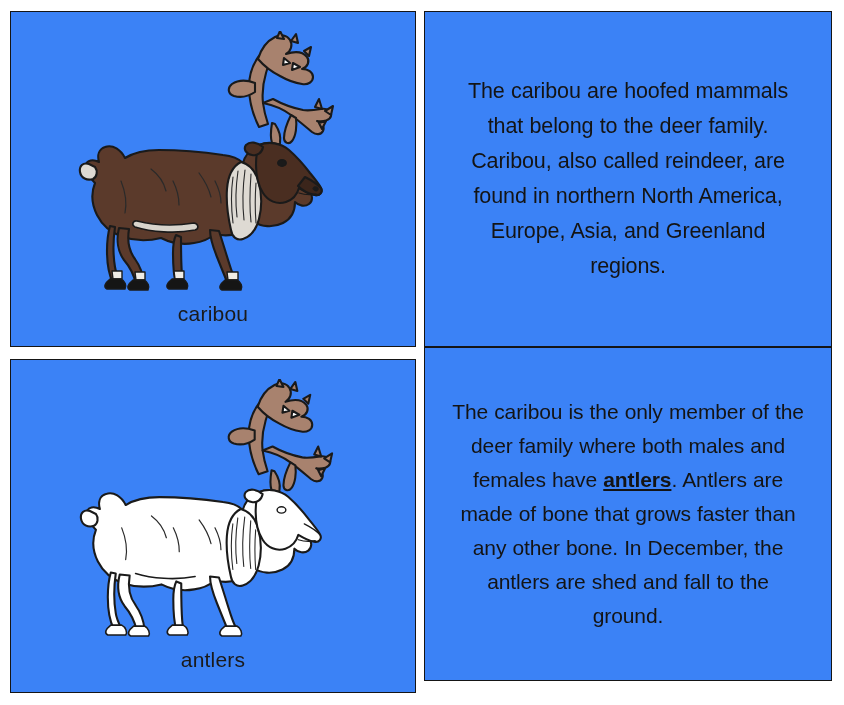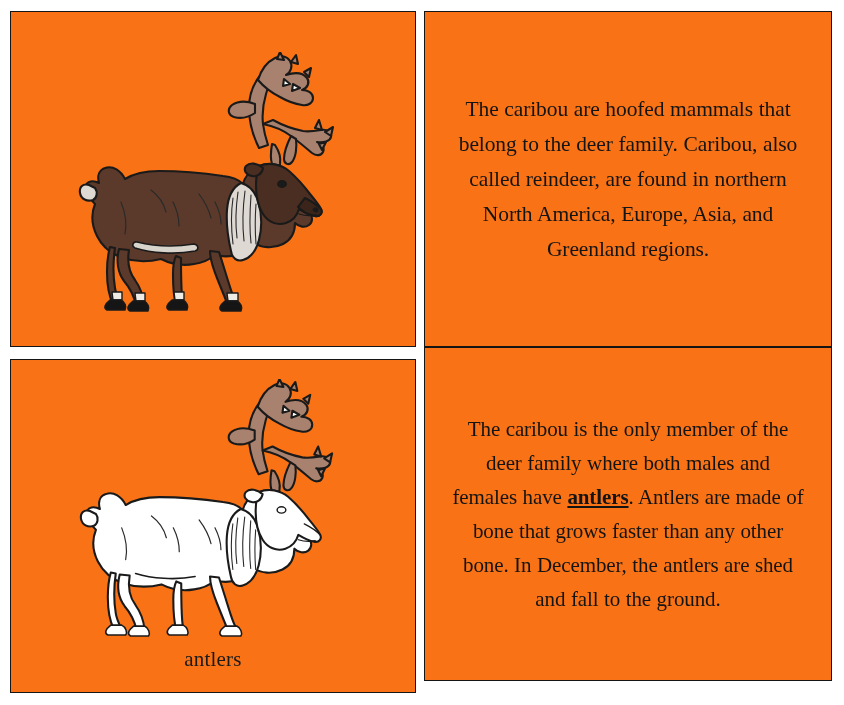--- a/index.html
+++ b/index.html
@@ -15,24 +15,23 @@
     color: #1a1a1a;
   }
   .sheet {
     position: relative;
     width: 844px;
     height: 705px;
     background: #ffffff;
   }
   .card {
     position: absolute;
-    background: #f97316;
+    background: #3b82f6;
     border: 1.6px solid #151515;
     box-sizing: border-box;
-    font-family: Liberation Serif, serif;
   }
   
   .card-pic-1  { left: 10px;  top: 11px;  width: 406px; height: 336px; }
   .card-text-1 { left: 424px; top: 11px;  width: 408px; height: 336px; }
   .card-pic-2  { left: 10px;  top: 359px; width: 406px; height: 334px; }
   .card-text-2 { left: 424px; top: 347px; width: 408px; height: 334px; }
 
   
   .pic-inner {
     position: relative;
@@ -220,20 +219,21 @@
 
             <g fill="#151515" stroke-width="1.4">
               <path d="M47,248 C42,252 40,256 44,258 L62,258 C64,255 62,250 58,248 Z"></path>
               <path d="M70,249 C65,253 63,257 67,259 L85,259 C87,256 85,251 81,249 Z"></path>
               <path d="M109,248 C104,252 102,256 106,258 L124,258 C126,255 124,250 120,248 Z"></path>
               <path d="M162,249 C157,253 155,257 159,259 L178,259 C180,256 178,251 174,249 Z"></path>
             </g>
           </g>
         </svg>
       </div>
+      <div class="pic-label">caribou</div>
     </div>
   </div>
 
   <div class="card card-text-1">
     <div class="text-inner">
       <p class="card-para">The caribou are hoofed mammals that belong to the deer family. Caribou, also called reindeer, are found in northern North America, Europe, Asia, and Greenland regions.</p>
     </div>
   </div>
 
   <div class="card card-pic-2">

